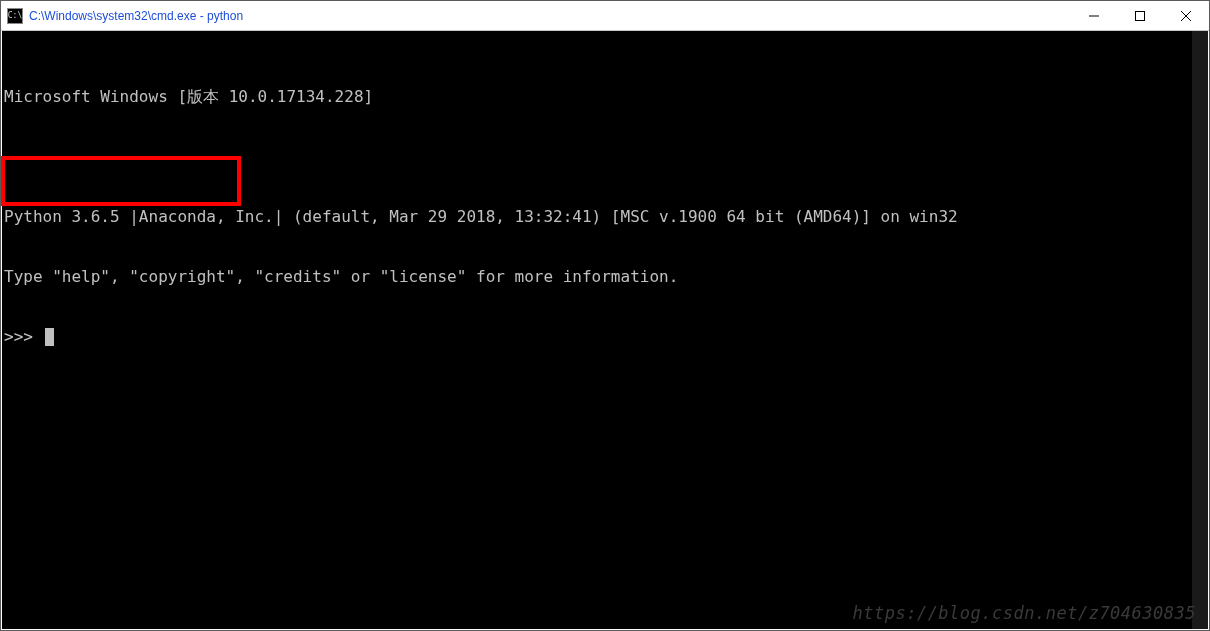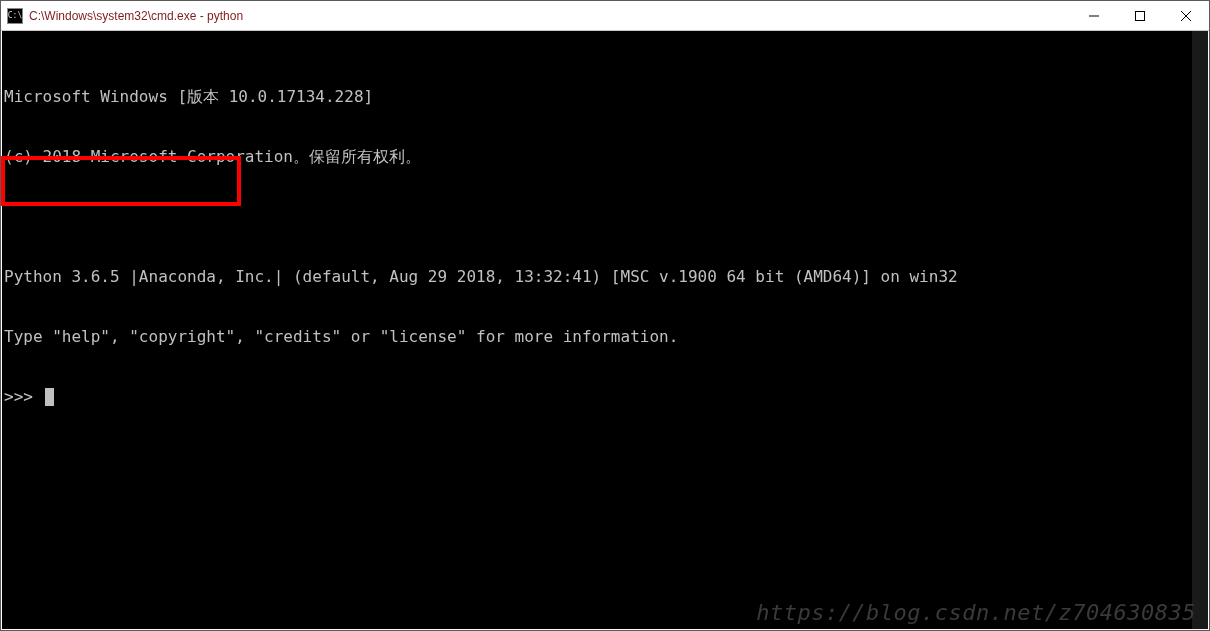--- a/index.html
+++ b/index.html
@@ -33,21 +33,21 @@
       margin-right: 6px;
       display: flex;
       align-items: center;
       justify-content: center;
       font-size: 8px;
       color: #ccc;
       font-family: monospace;
     }
     .title-text {
       font-size: 12px;
-      color: #7f1d1d;
+      color: #1d4ed8;
       flex: 1;
     }
     .window-controls {
       display: flex;
       height: 100%;
     }
     .winbtn {
       width: 46px;
       height: 29px;
       display: flex;
@@ -92,21 +92,21 @@
       right: 0;
       width: 16px;
       bottom: 0;
       background: #1a1a1a;
     }
     .watermark {
       position: absolute;
       right: 12px;
       bottom: 6px;
       font-family: "Consolas", monospace;
-      font-size: 22px;
+      font-size: 17px;
       color: #3a3a3a;
       font-style: italic;
       letter-spacing: 0.5px;
     }
   </style>
 </head>
 <body>
 
 <div class="window">
 
@@ -130,23 +130,22 @@
         <svg width="10" height="10">
             <line x1="0" y1="0" x2="10" y2="10" stroke="#000" stroke-width="1"></line>
             <line x1="10" y1="0" x2="0" y2="10" stroke="#000" stroke-width="1"></line>
           </svg>
       </div>
     </div>
   </div>
 
   <div class="terminal">
     <div class="line">Microsoft Windows [版本 10.0.17134.228]</div>
-    <div class="line">(c) 2018 Microsoft Corporation。保留所有权利。</div>
     <div class="line"></div>
-    <div class="line">Python 3.6.5 |Anaconda, Inc.| (default, Aug 29 2018, 13:32:41) [MSC v.1900 64 bit (AMD64)] on win32</div>
+    <div class="line">Python 3.6.5 |Anaconda, Inc.| (default, Mar 29 2018, 13:32:41) [MSC v.1900 64 bit (AMD64)] on win32</div>
     <div class="line">Type "help", "copyright", "credits" or "license" for more information.</div>
     <div class="line"><span>&gt;&gt;&gt; </span><span class="cursor"></span></div>
 
     <div class="scrollbar"></div>
     <div class="watermark">https://blog.csdn.net/z704630835</div>
   </div>
 
   <div class="highlight-box" id="hl" style="top: 155px; left: 0px; width: 240px; height: 50px;"></div>
 
 </div>

